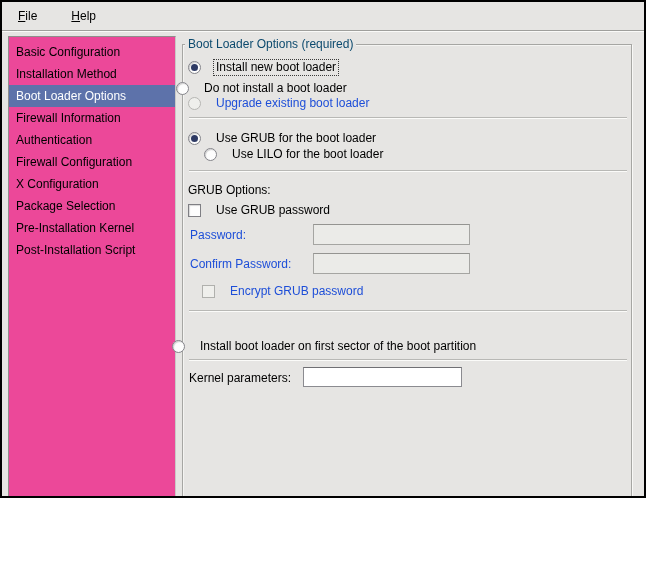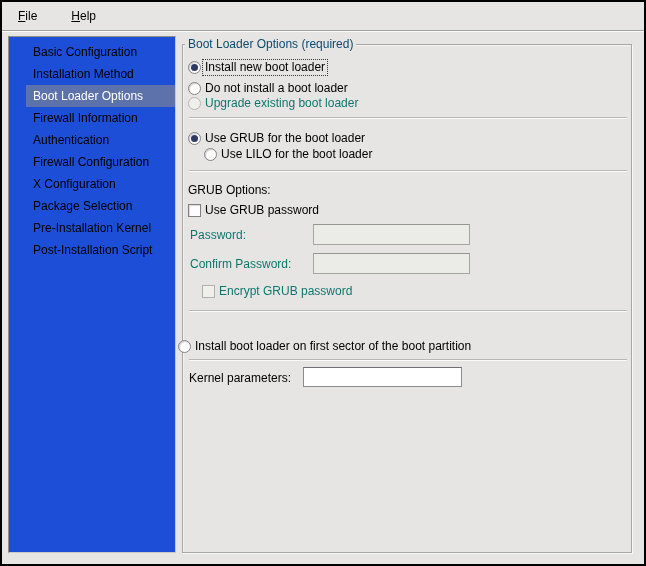--- a/index.html
+++ b/index.html
@@ -3,62 +3,62 @@
 <meta charset="utf-8">
 <style>
   * { margin:0; padding:0; box-sizing:border-box; }
   html,body { width:646px; height:566px; }
   body {
     font-family:"Liberation Sans", sans-serif;
     font-size:12px; color:#000;
     background:#fff;
   }
   .window {
-    position:relative; width:646px; height:566px;
+    position:relative; width:646px; height:498px;
     background:#e6e5e3; border:2px solid #000; overflow:hidden;
   }
   
   .menubar {
     position:absolute; left:0; top:0; right:0; height:29px;
     background:#e6e5e3;
     border-bottom:1px solid #9f9f9c;
     box-shadow:0 1px 0 #fafaf8;
     display:flex; align-items:center; padding-left:6px;
   }
   .menu-item {
     display:inline-block; padding:4px 10px 5px 10px; cursor:default;
   }
   .menu-item::first-letter { text-decoration:underline; }
   
   .sidebar {
     position:absolute; left:6px; top:34px; width:168px; height:517px;
-    background:#1d4ed8;
+    background:#ec4899;
     border:1px solid #8f8f8c;
     border-right-color:#c9c9c6; border-bottom-color:#c9c9c6;
-    padding-top:4px; overflow:hidden;padding-left:17px;
+    padding-top:4px; overflow:hidden;
   }
   .side-item {
     height:22px; line-height:22px; padding-left:7px;
     white-space:nowrap; cursor:default;
   }
   .side-item.selected { background:#5d72aa; color:#fff; }
   
   .frame {
     position:absolute; left:180px; top:42px; width:450px; height:509px;
     border:1px solid #a6a6a3;
     box-shadow:1px 1px 0 #f8f8f6, inset 1px 1px 0 #f4f4f2;
   }
   .frame-title {
     position:absolute; left:183px; top:35px; background:#e6e5e3;
     padding:0 3px; color:#0c4a6e; z-index:2;
   }
   
   .row {
     position:absolute; display:flex; align-items:center;
-    height:17px; gap:4px; white-space:nowrap;
+    height:17px; gap:15px; white-space:nowrap;
   }
   .radio {
     width:13px; height:13px; border-radius:50%;
     background:#fdfdfd; border:1px solid #84848a;
     box-shadow:inset 1px 1px 1px rgba(0,0,0,.18);
     flex:0 0 auto; position:relative;
   }
   .radio.checked::after {
     content:""; position:absolute; left:2px; top:2px;
     width:7px; height:7px; border-radius:50%; background:#2e3a64;
@@ -66,21 +66,21 @@
   .radio.disabled { border-color:#b6b6b3; background:#efefec; box-shadow:none; }
   .checkbox {
     width:13px; height:13px;
     background:#fdfdfd; border:1px solid #7f7f84;
     box-shadow:inset 1px 1px 1px rgba(0,0,0,.15);
     flex:0 0 auto;
   }
   .checkbox.disabled { border-color:#b0b0ad; background:#efefec; box-shadow:none; }
   .wlabel { line-height:15px; }
   .wlabel.focused { border:1px dotted #3a3a3a; padding:0 2px; margin-left:-3px; }
-  .disabled-text { color:#0f766e; }
+  .disabled-text { color:#1d4ed8; }
   .separator {
     position:absolute; height:2px;
     border-top:1px solid #b8b8b5; border-bottom:1px solid #fbfbf9;
   }
   .entry {
     position:absolute; height:21px; width:157px;
     font-family:"Liberation Sans", sans-serif; font-size:12px;
     padding:0 3px;
   }
   .entry.off {
@@ -116,21 +116,21 @@
     <div class="side-item">Post-Installation Script</div>
   </div>
 
   <div class="frame"></div>
   <div class="frame-title">Boot Loader Options (required)</div>
 
   <div class="row" style="left:186px; top:57px">
     <span class="radio checked"></span>
     <span class="wlabel focused">Install new boot loader</span>
   </div>
-  <div class="row" style="left:186px; top:78px">
+  <div class="row" style="left:174px; top:78px">
     <span class="radio"></span>
     <span class="wlabel">Do not install a boot loader</span>
   </div>
   <div class="row" style="left:186px; top:93px">
     <span class="radio disabled"></span>
     <span class="wlabel disabled-text">Upgrade existing boot loader</span>
   </div>
 
   <div class="separator" style="left:187px; top:115px; width:438px"></div>
 
@@ -158,21 +158,21 @@
   <div class="flabel disabled-text" style="left:188px; top:255px">Confirm Password:</div>
   <input class="entry off" style="left: 311px; top: 251px;" type="text" disabled="" value="">
 
   <div class="row" style="left:200px; top:281px">
     <span class="checkbox disabled"></span>
     <span class="wlabel disabled-text">Encrypt GRUB password</span>
   </div>
 
   <div class="separator" style="left:187px; top:308px; width:438px"></div>
 
-  <div class="row" style="left:176px; top:336px">
+  <div class="row" style="left:170px; top:336px">
     <span class="radio"></span>
     <span class="wlabel">Install boot loader on first sector of the boot partition</span>
   </div>
 
   <div class="separator" style="left:187px; top:357px; width:438px"></div>
 
   <div class="flabel" style="left:187px; top:369px">Kernel parameters:</div>
   <input class="entry on" style="left: 301px; top: 365px; width: 159px; height: 20px;" type="text" value="">
 
 </div>

